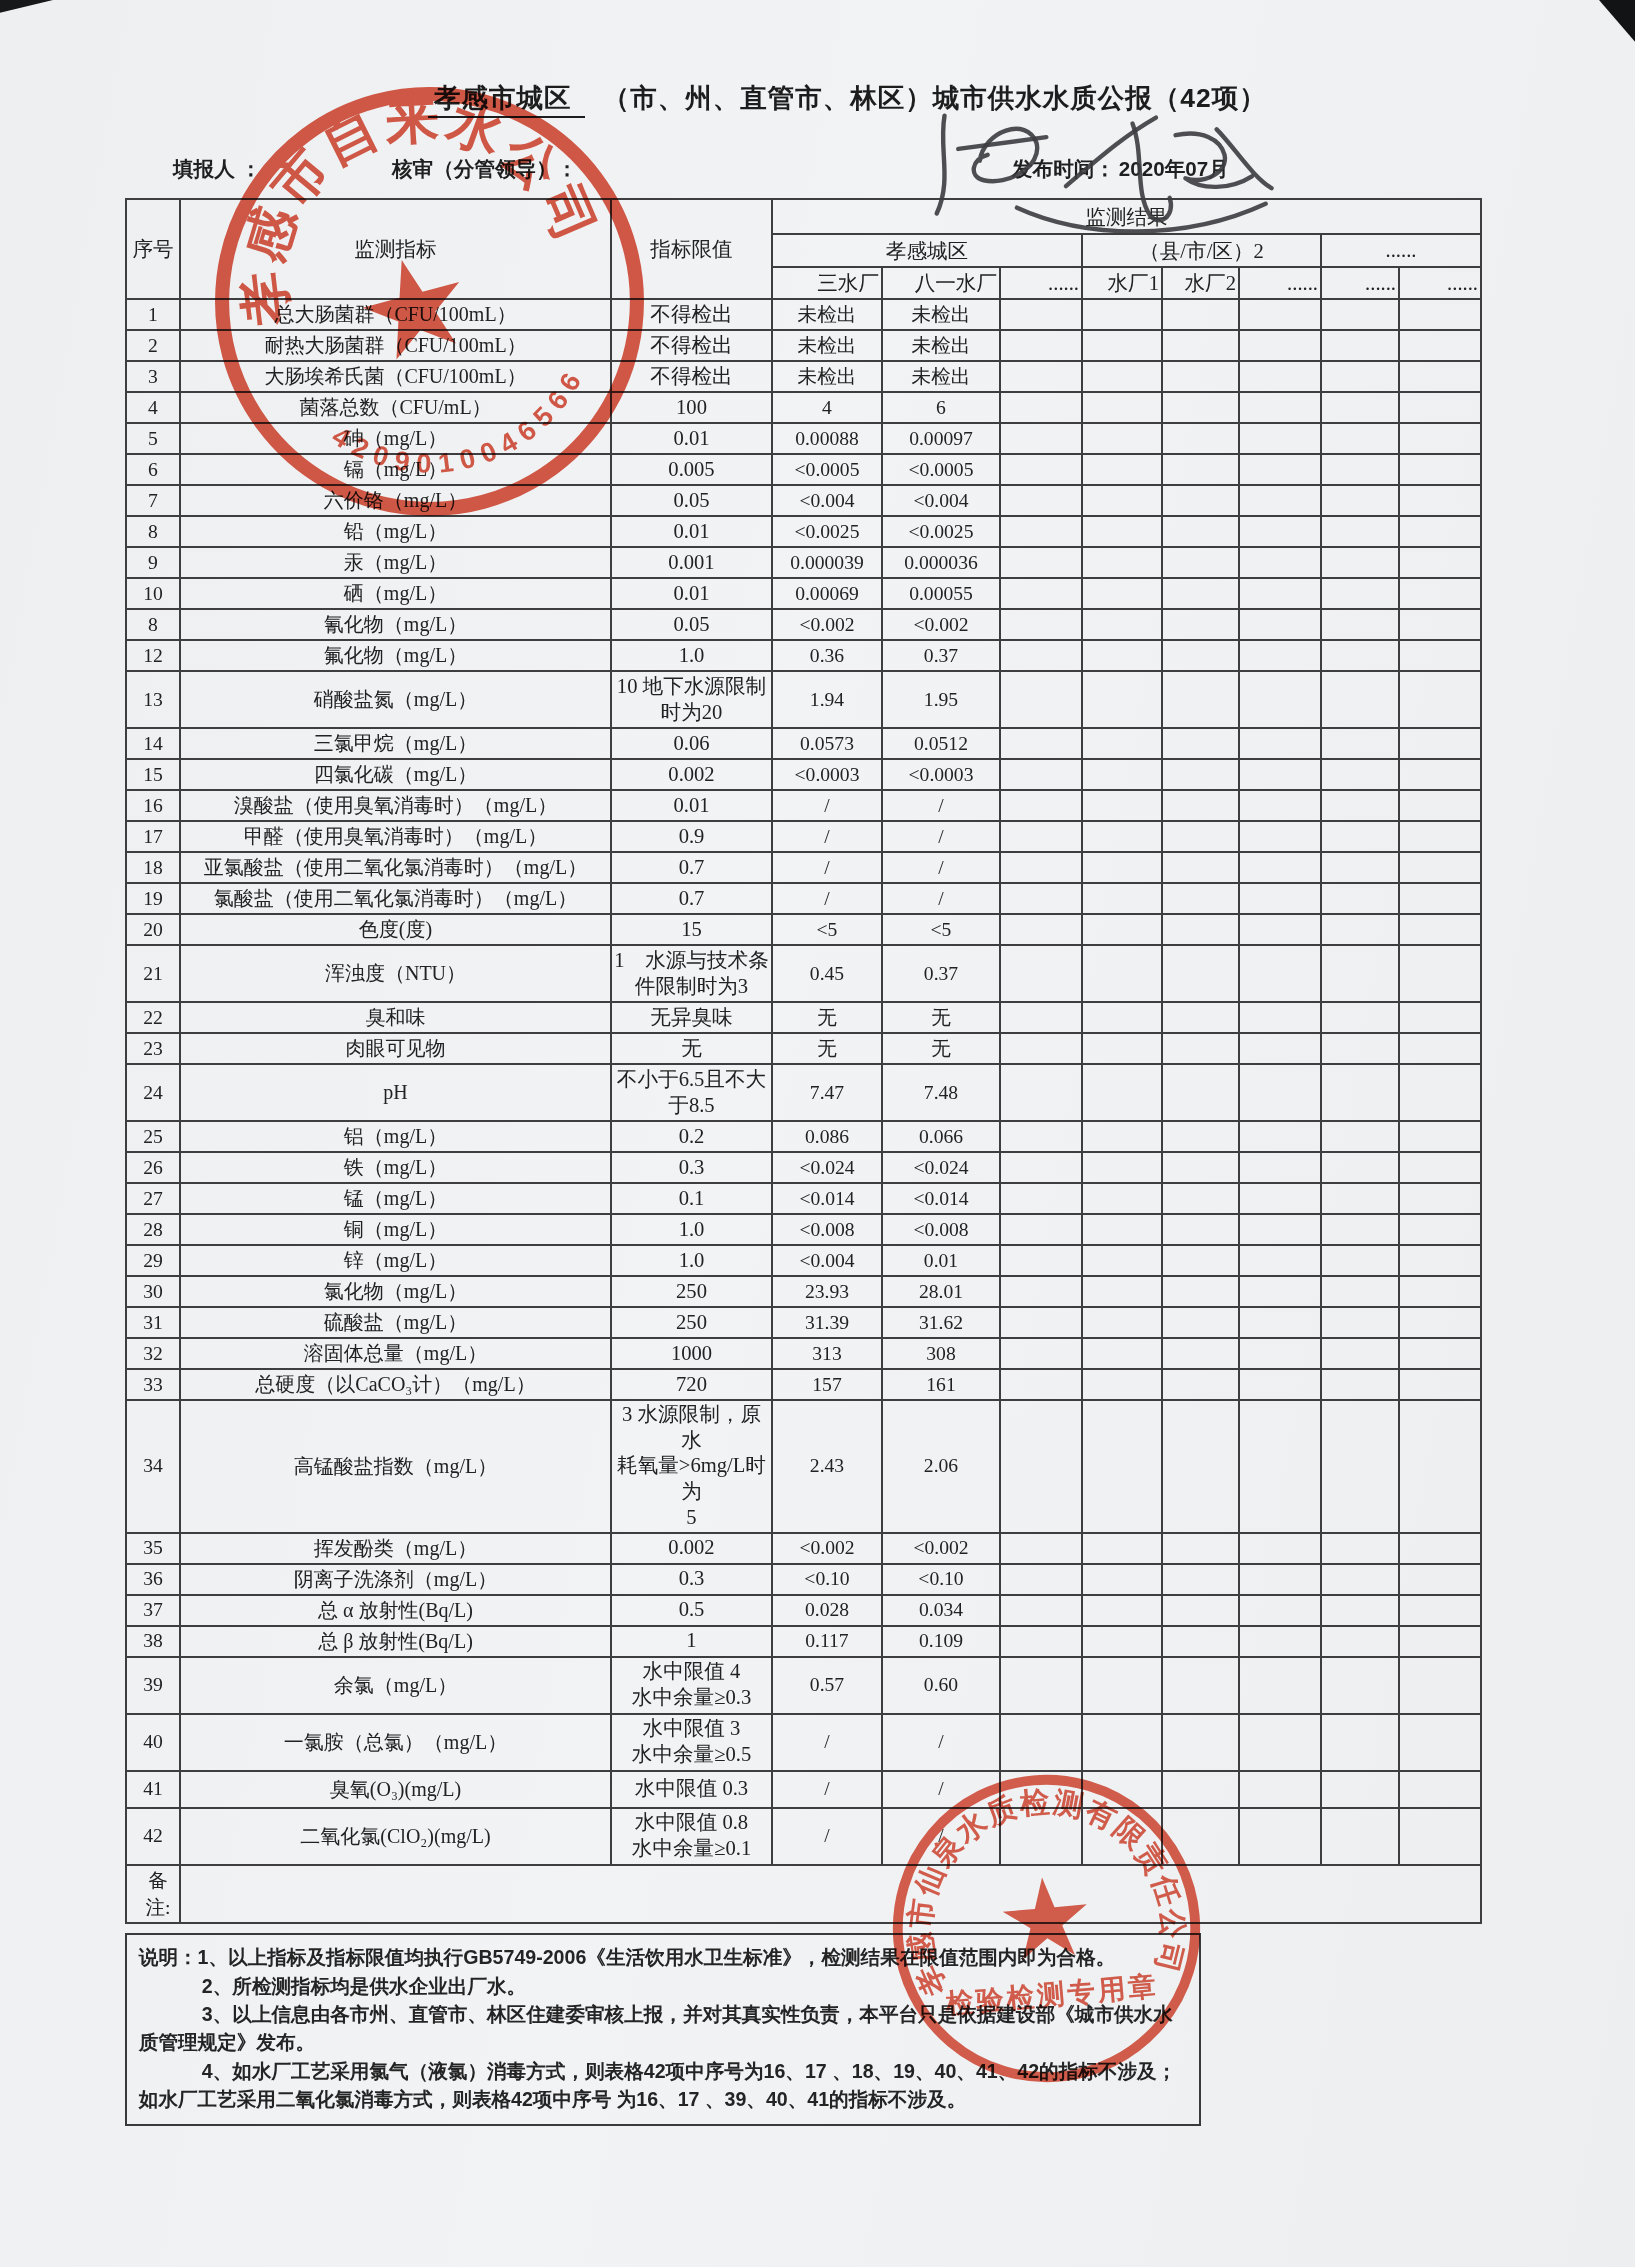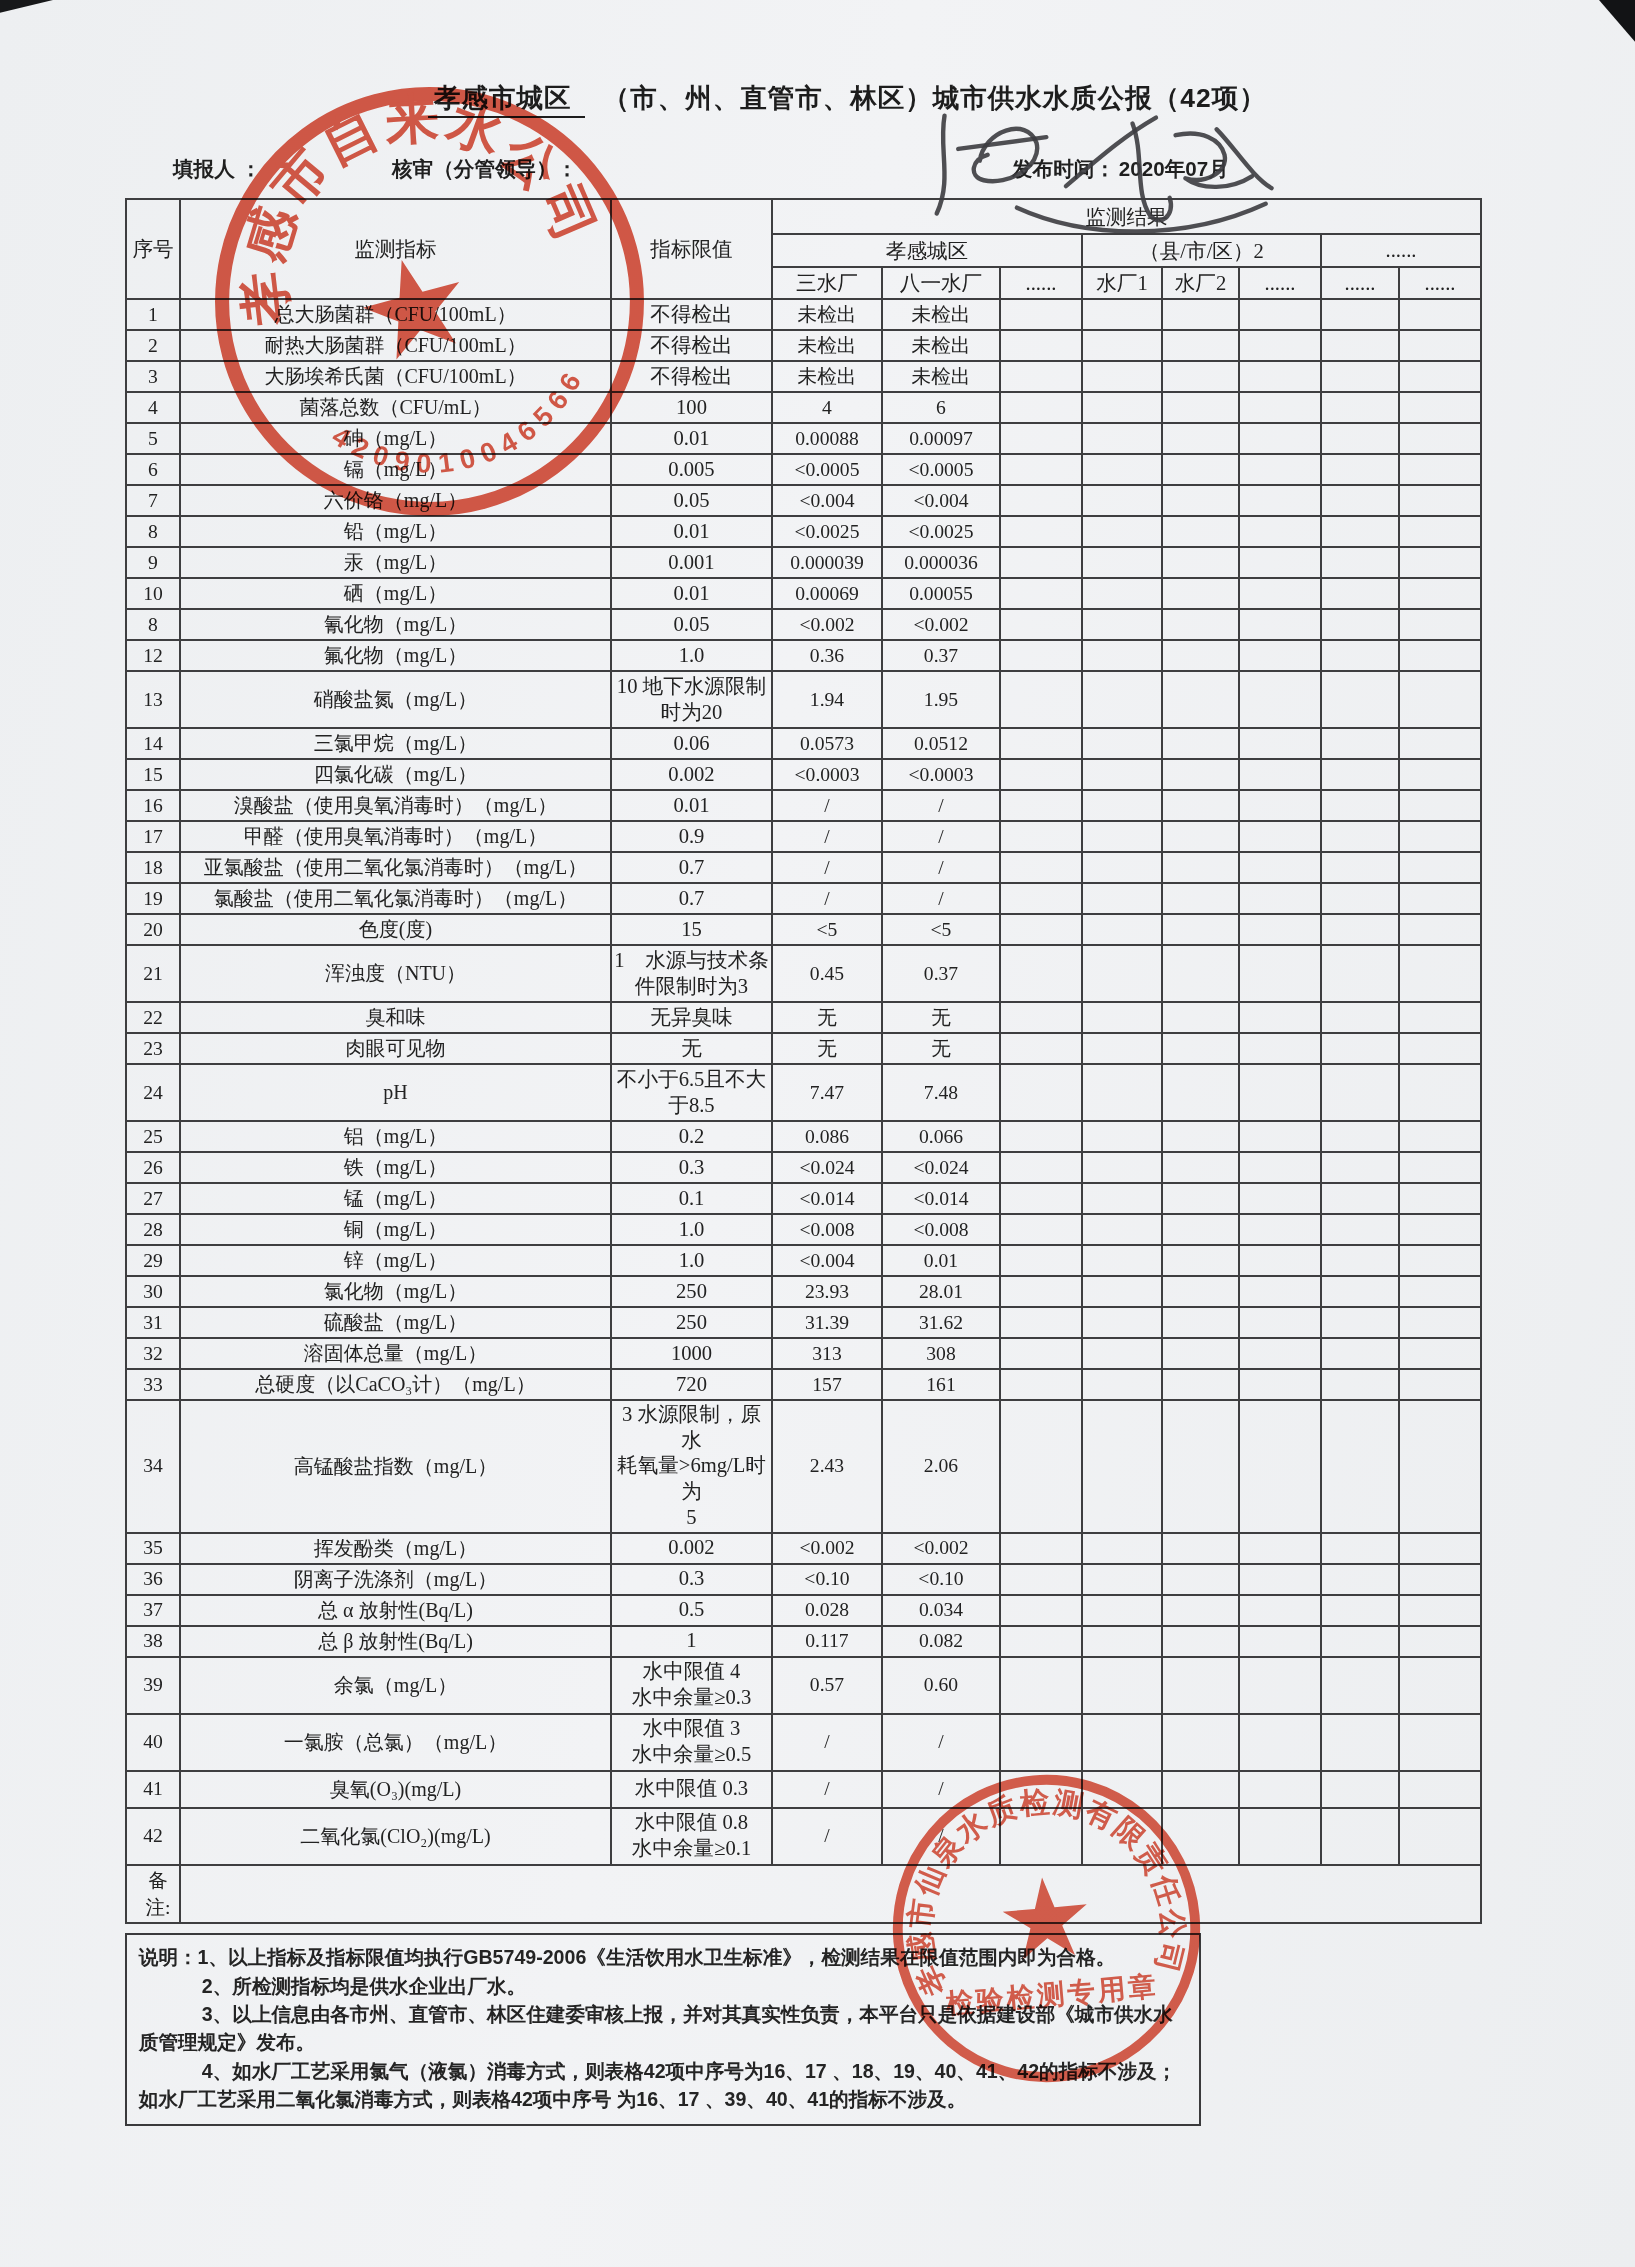--- a/index.html
+++ b/index.html
@@ -46,21 +46,21 @@
   table.main th, table.main td {
     border:2px solid #3e3e40;
     vertical-align:middle;
     text-align:center;
     overflow:hidden;
     padding:1px 2px;
   }
   table.main thead th { font-weight:400; font-size:20.6px; }
   tr.hrow1 th { height:35px; }
   tr.hrow2 th { height:33px; }
-  tr.hrow3 th { height:31px; font-size:19.6px; }
+  tr.hrow3 th { height:31px; font-size:19.6px;text-align:right; }
 
   td.c-no    { font-size:19.6px; }
   td.c-name  { text-align:left; padding-left:9.8px; font-size:20px; }
   td.c-limit { white-space:pre-line; font-size:20.6px; line-height:1.25; }
   td.c-val   { font-size:19.6px; white-space:pre-line; }
 
   tr.r-n td { height:26.5px; }
   tr.r-m td { height:37px;border-radius:11px; }
   tr.r-t td { height:57px; }
   tr.r-x td { height:88px; }
@@ -646,21 +646,21 @@
             <td class="c-val"></td>
             <td class="c-val"></td>
             <td class="c-val"></td>
             <td class="c-val"></td>
           </tr>
           <tr class="r-n">
             <td class="c-no">38</td>
             <td class="c-name">总 β 放射性(Bq/L)</td>
             <td class="c-limit">1</td>
             <td class="c-val">0.117</td>
-            <td class="c-val">0.082</td>
+            <td class="c-val">0.109</td>
             <td class="c-val"></td>
             <td class="c-val"></td>
             <td class="c-val"></td>
             <td class="c-val"></td>
             <td class="c-val"></td>
             <td class="c-val"></td>
           </tr>
           <tr class="r-t">
             <td class="c-no">39</td>
             <td class="c-name">余氯（mg/L）</td>

